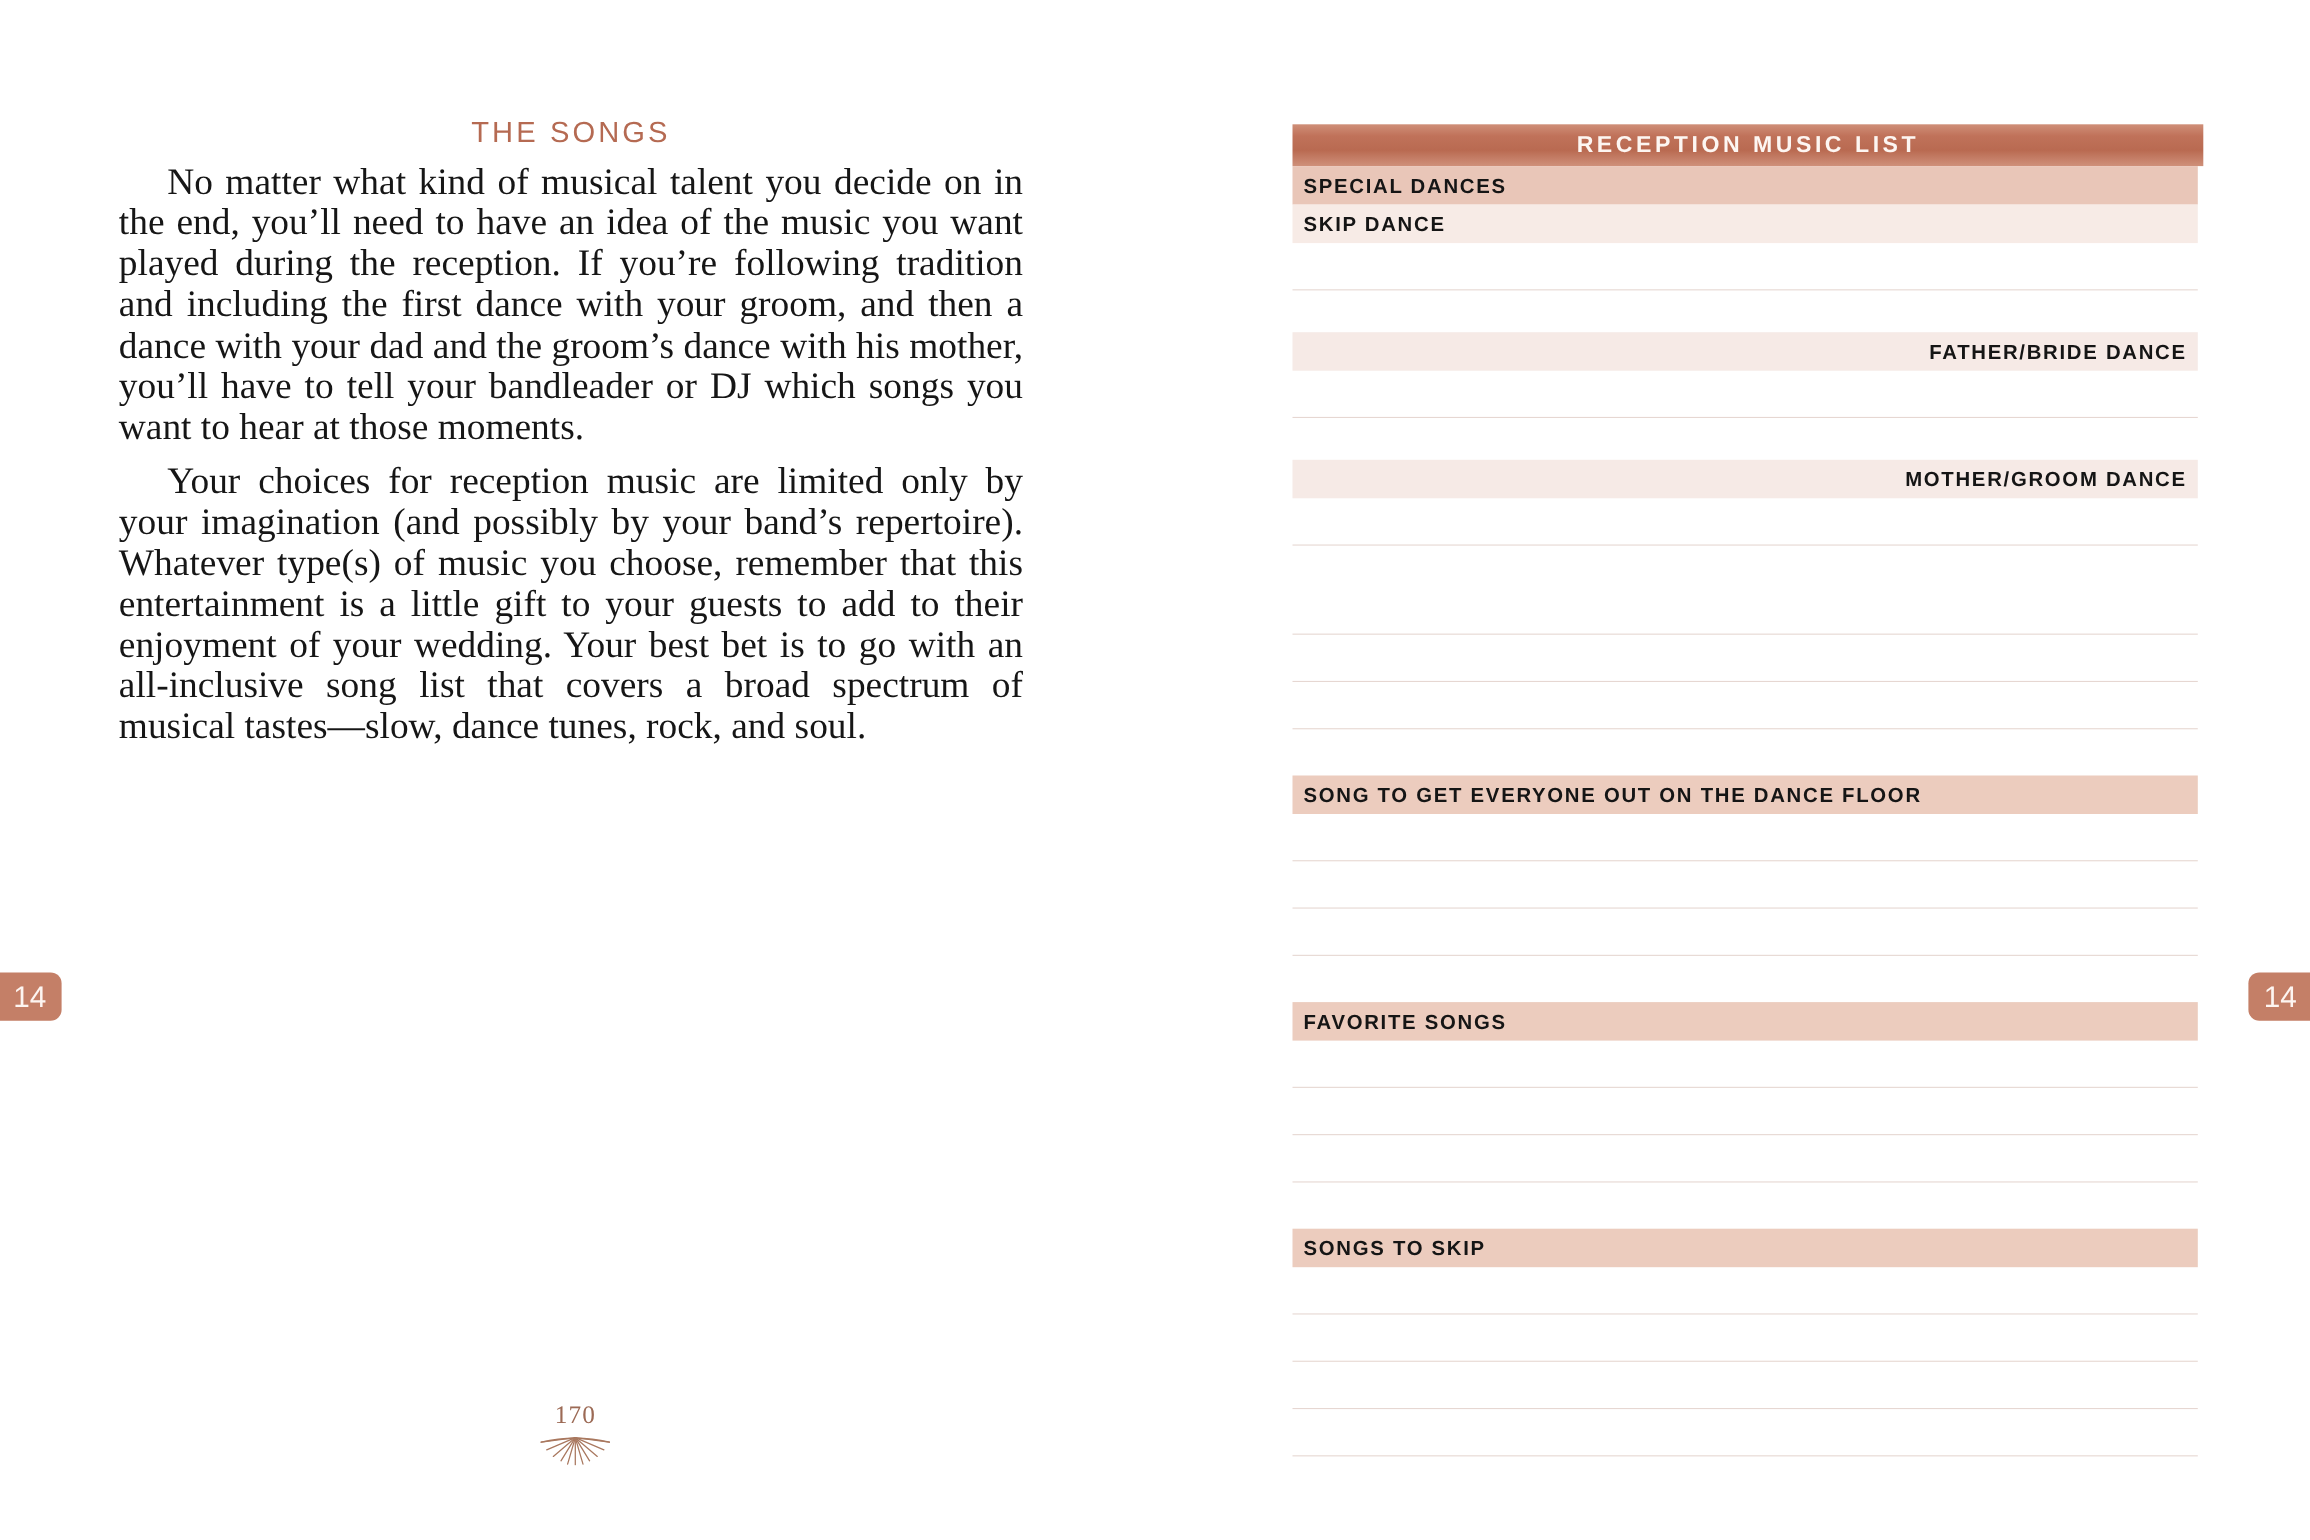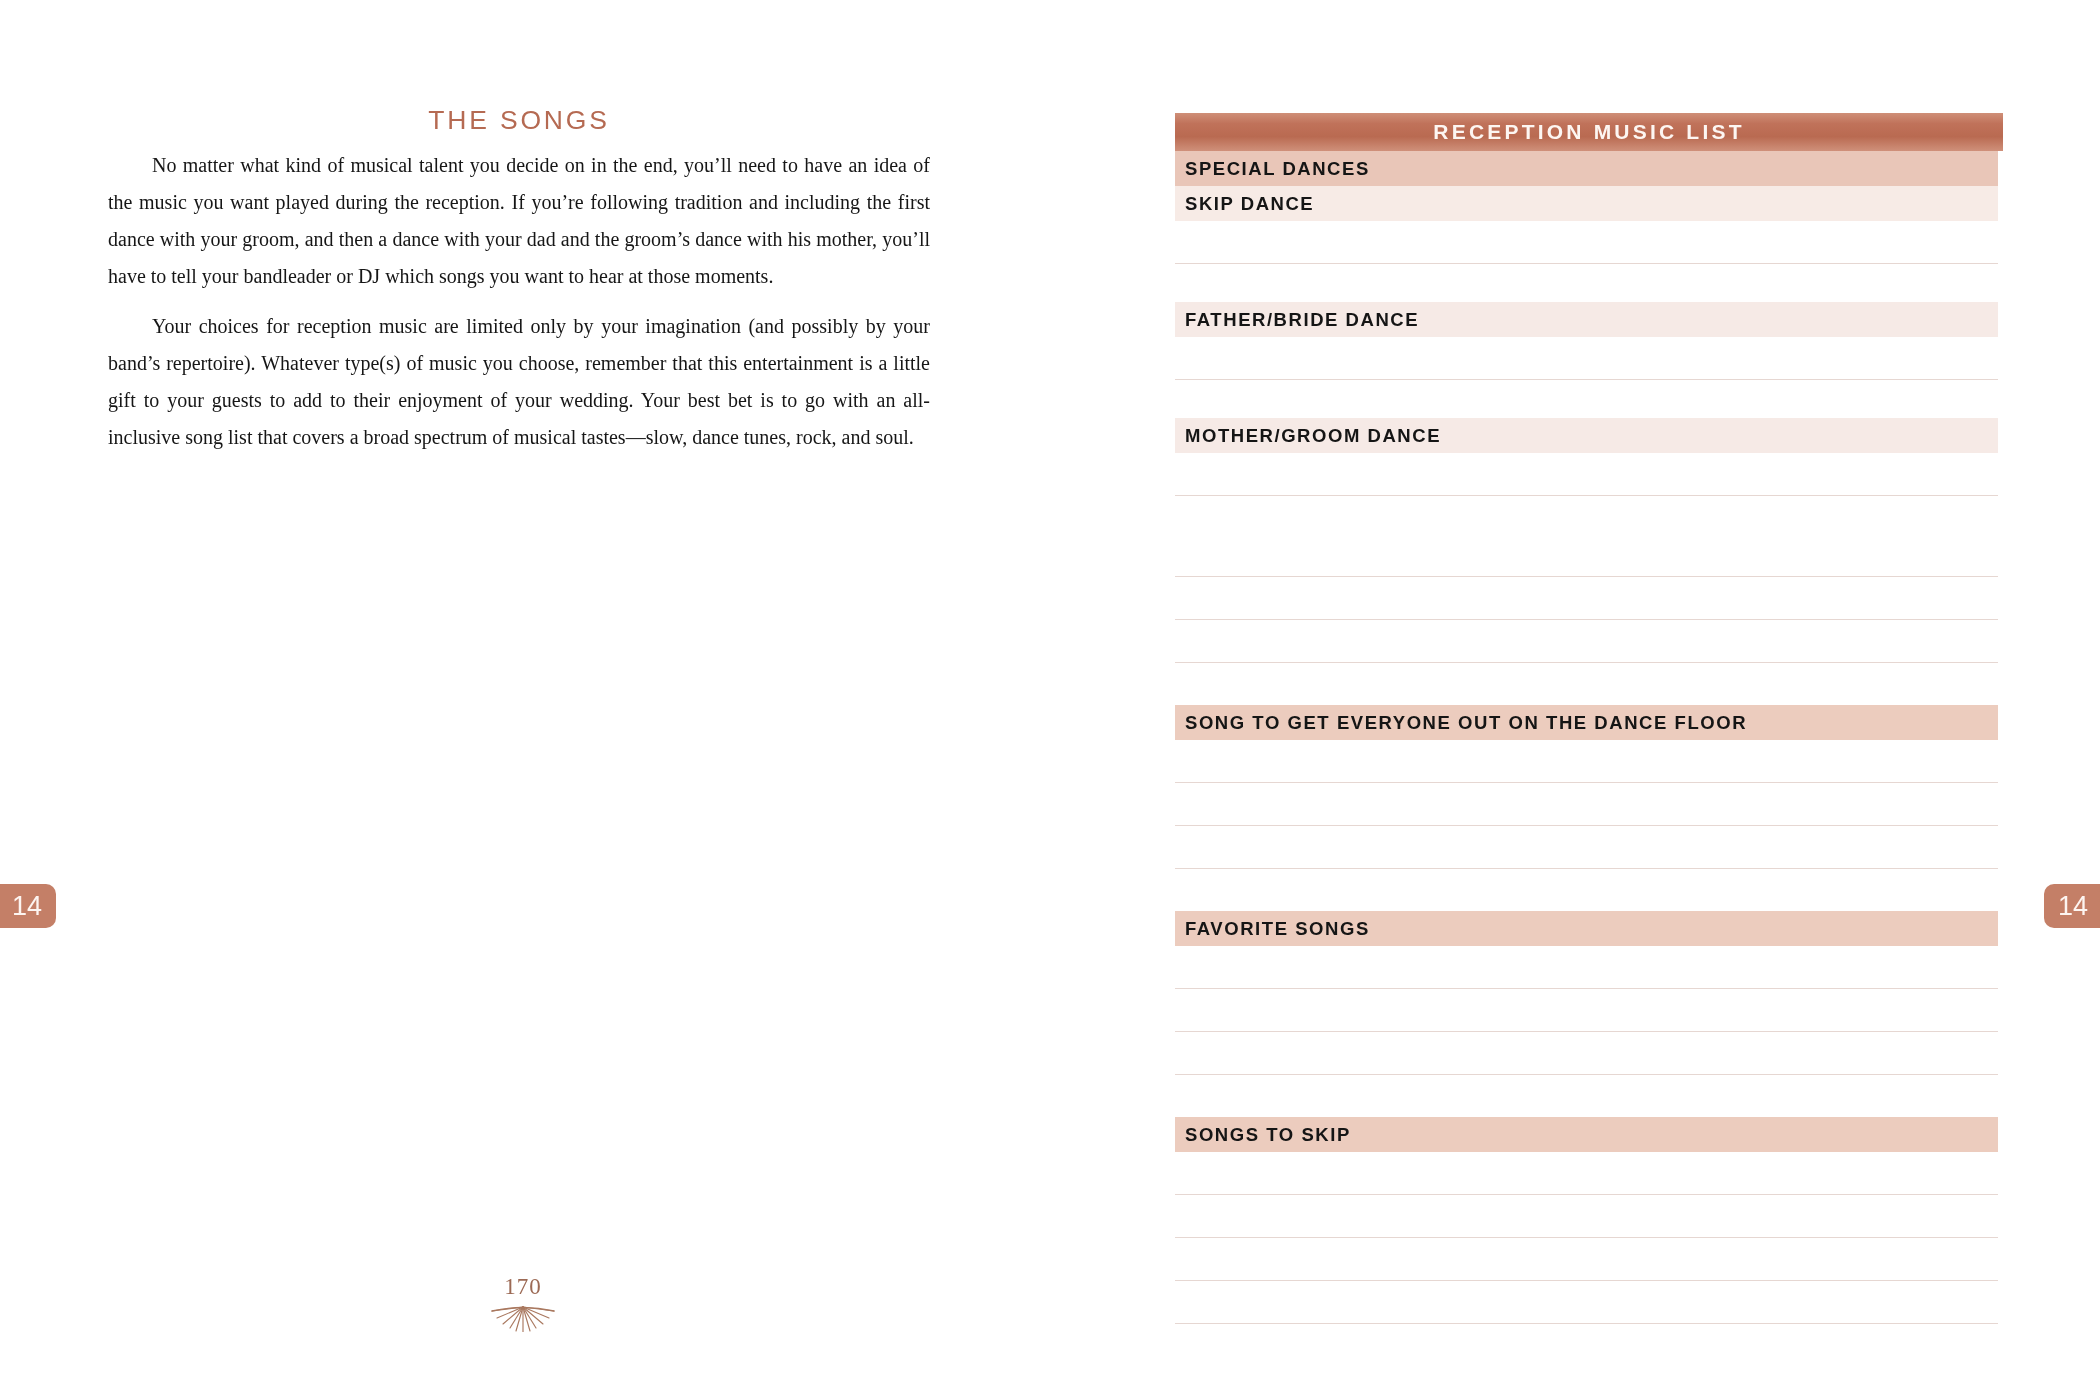--- a/index.html
+++ b/index.html
@@ -42,21 +42,21 @@
     font-size: 26.5px;
     font-weight: 400;
     letter-spacing: 2.8px;
     margin: 0 0 10px 0;
     line-height: 1.2;
   }
   .body-par {
     margin: 0;
     text-align: justify;
     text-justify: inter-word;
-    font-size: 20px;
+    font-size: 34px;
     line-height: 37.2px;
     color: #161616;
     text-indent: 44px;
     font-family: "Liberation Serif", "DejaVu Serif", serif;
   }
   .body-par + .body-par {
     margin-top: 12px;
   }
 
   
@@ -92,21 +92,21 @@
     font-family: "Liberation Sans", "DejaVu Sans", sans-serif;
     font-weight: 700;
     font-size: 18.5px;
     letter-spacing: 1.55px;
     color: #151515;
     height: 35px;
   }
   .band.tint-dark   { background: #e9c6b8; }
   .band.tint-mid    { background: #ecccbe; }
   .band.tint-light  { background: #f7ebe6; }
-  .band.tint-lighter{ background: #f6eae6; }
+  .band.tint-lighter{ background: #f6eae6; justify-content: flex-end; }
 
   .rule {
     width: 100%;
     height: 0;
     border-bottom: 1.6px solid #e6d7d2;
   }
   .gap { width: 100%; }
 
   
   .edge-tab {

